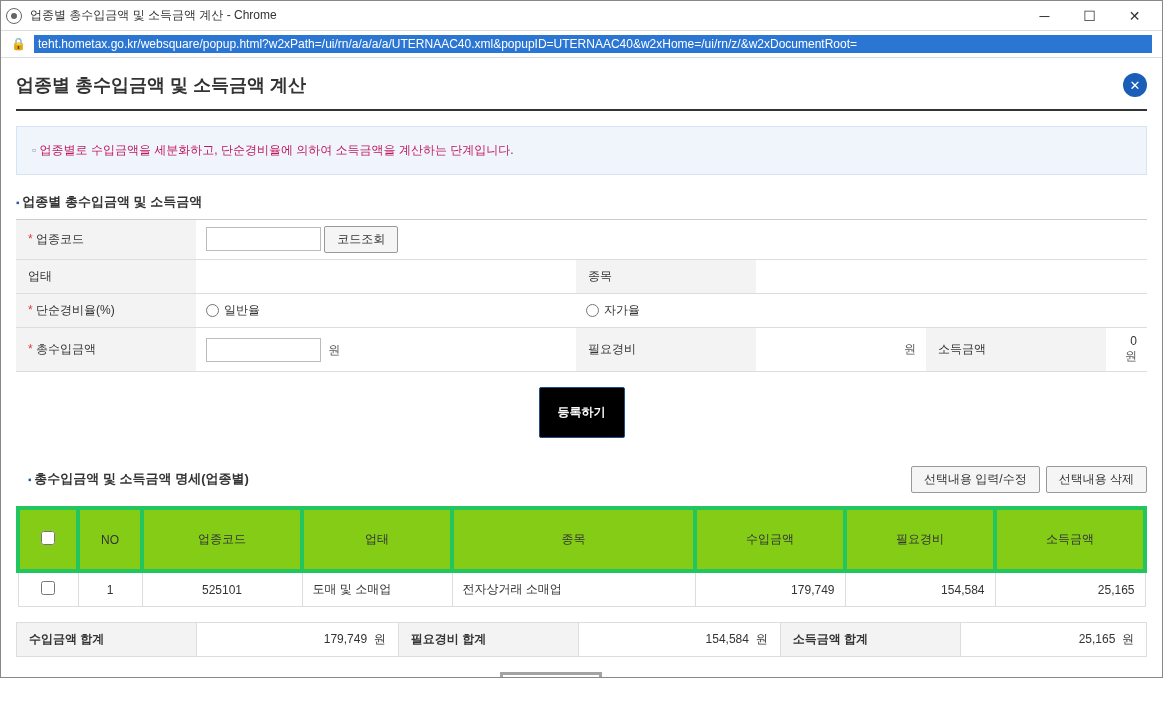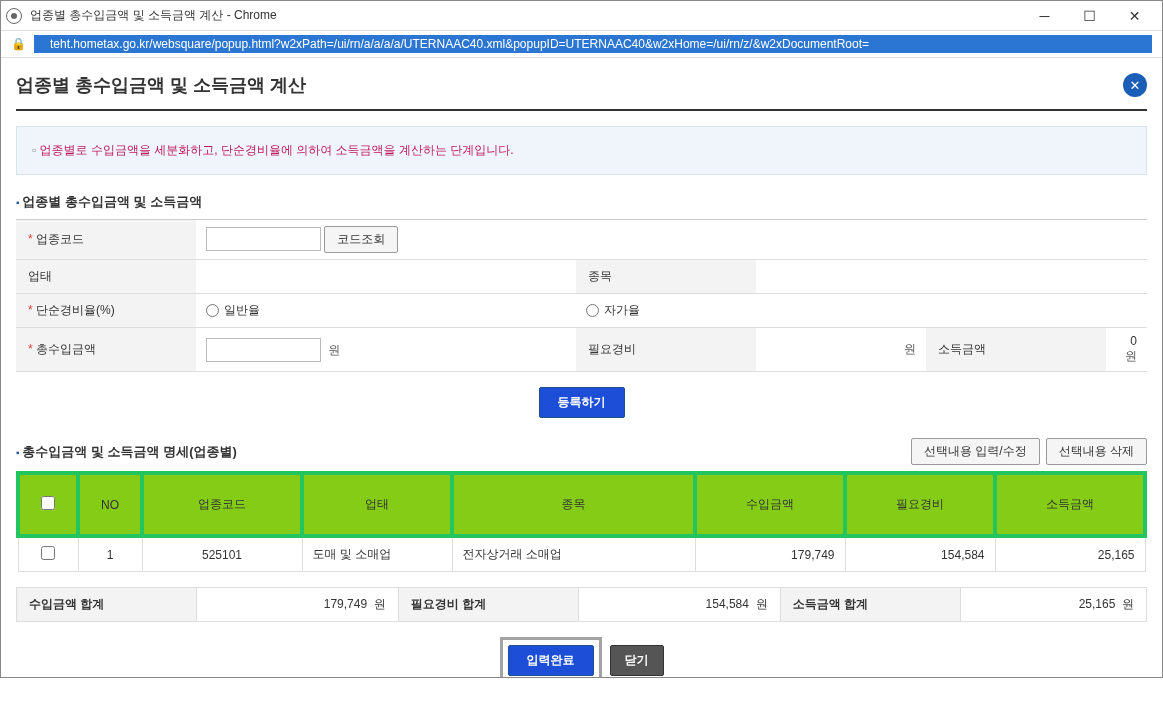--- a/index.html
+++ b/index.html
@@ -8,21 +8,21 @@
     .window { border: 1px solid #888; width: 1163px; height: 678px; display: flex; flex-direction: column; }
     .titlebar { height: 30px; background: #fff; display: flex; align-items: center; padding: 0 5px; border-bottom: 1px solid #ddd; }
     .titlebar-icon { width: 16px; height: 16px; border-radius: 50%; border: 1.5px solid #666; margin-right: 8px; position: relative; }
     .titlebar-icon::before { content: ''; position: absolute; top: 50%; left: 50%; width: 6px; height: 6px; background: #666; border-radius: 50%; transform: translate(-50%, -50%); }
     .titlebar-title { flex: 1; color: #333; font-size: 12px; }
     .window-controls { display: flex; gap: 0; }
     .win-btn { width: 45px; height: 28px; display: flex; align-items: center; justify-content: center; cursor: pointer; font-size: 14px; color: #333; }
     
     .url-bar { height: 27px; background: #fff; display: flex; align-items: center; padding: 0 10px; gap: 8px; border-bottom: 1px solid #ddd; }
     .lock-icon { color: #555; font-size: 12px; }
-    .url-text { flex: 1; background: #2b76d2; color: #fff; padding: 2px 16px; font-size: 12px; white-space: nowrap; overflow: hidden; }
+    .url-text { flex: 1; background: #2b76d2; color: #fff; padding: 2px 4px; font-size: 12px; white-space: nowrap; overflow: hidden; }
     
     .content { flex: 1; padding: 15px; overflow: auto; }
     
     .page-header { display: flex; align-items: center; margin-bottom: 12px; }
     .page-title { font-size: 18px; font-weight: bold; color: #333; flex: 1; }
     .close-circle { width: 24px; height: 24px; border-radius: 50%; background: #1a5eb8; color: #fff; display: flex; align-items: center; justify-content: center; cursor: pointer; font-size: 13px; }
     
     .divider { border-top: 2px solid #333; margin-bottom: 15px; }
     
     .info-box { background: #f0f5fb; border: 1px solid #d5e3f2; padding: 15px; margin-bottom: 18px; }
@@ -38,30 +38,30 @@
     
     .form-table { width: 100%; border-collapse: collapse; margin-bottom: 15px; border-top: 1px solid #ccc; }
     .form-table th { background: #f3f3f3; text-align: left; padding: 8px 12px; border-bottom: 1px solid #ddd; font-weight: normal; color: #333; font-size: 12px; width: 180px; }
     .form-table td { padding: 6px 10px; border-bottom: 1px solid #ddd; font-size: 12px; }
     .form-table th.req::before { content: "* "; color: #d94040; }
     
     .text-input { border: 1px solid #bbb; padding: 3px 6px; height: 24px; font-size: 12px; width: 115px; }
     .unit { margin-left: 4px; color: #555; }
     
     .btn { display: inline-block; padding: 4px 12px; border: 1px solid #999; background: #f5f5f5; cursor: pointer; font-size: 12px; color: #333; border-radius: 2px; }
-    .btn-primary { background: #1d4ed8; border-color: #1e4f8a; color: #fff; padding: 6px 18px; font-weight: bold; }
+    .btn-primary { background: #000000; border-color: #1e4f8a; color: #fff; padding: 16px 18px; font-weight: bold; }
     .btn-dark { background: #555; border-color: #333; color: #fff; padding: 6px 14px; font-weight: bold; }
     
     .center-row { text-align: center; margin: 15px 0 20px; }
     
     .radio-item { display: inline-flex; align-items: center; gap: 5px; margin-right: 15px; }
     .radio-item input { margin: 0; }
     
     .section-header-row { display: flex; align-items: center; margin-bottom: 6px; }
-    .section-header-row .section-title { flex: 1; margin: 0; }
+    .section-header-row .section-title { flex: 1; margin: 12px; }
     .right-btns { display: flex; gap: 6px; }
     
     .data-table { width: 100%; border-collapse: collapse; border-top: 1px solid #bbb; }
     .data-table th { background: #84cc16; padding: 21px; border: 4px solid #22c55e; font-weight: normal; font-size: 12px; color: #333; text-align: center; }
     .data-table td { padding: 8px 10px; border: 1px solid #ddd; font-size: 12px; text-align: center; }
     .data-table td.num { text-align: right; }
     
     .summary-table { width: 100%; border-collapse: collapse; margin-top: 15px; border-top: 1px solid #bbb; }
     .summary-table th { background: #f3f3f3; padding: 8px 12px; border: 1px solid #ddd; font-weight: bold; text-align: left; font-size: 12px; }
     .summary-table td { padding: 8px 12px; border: 1px solid #ddd; text-align: right; font-size: 12px; }

